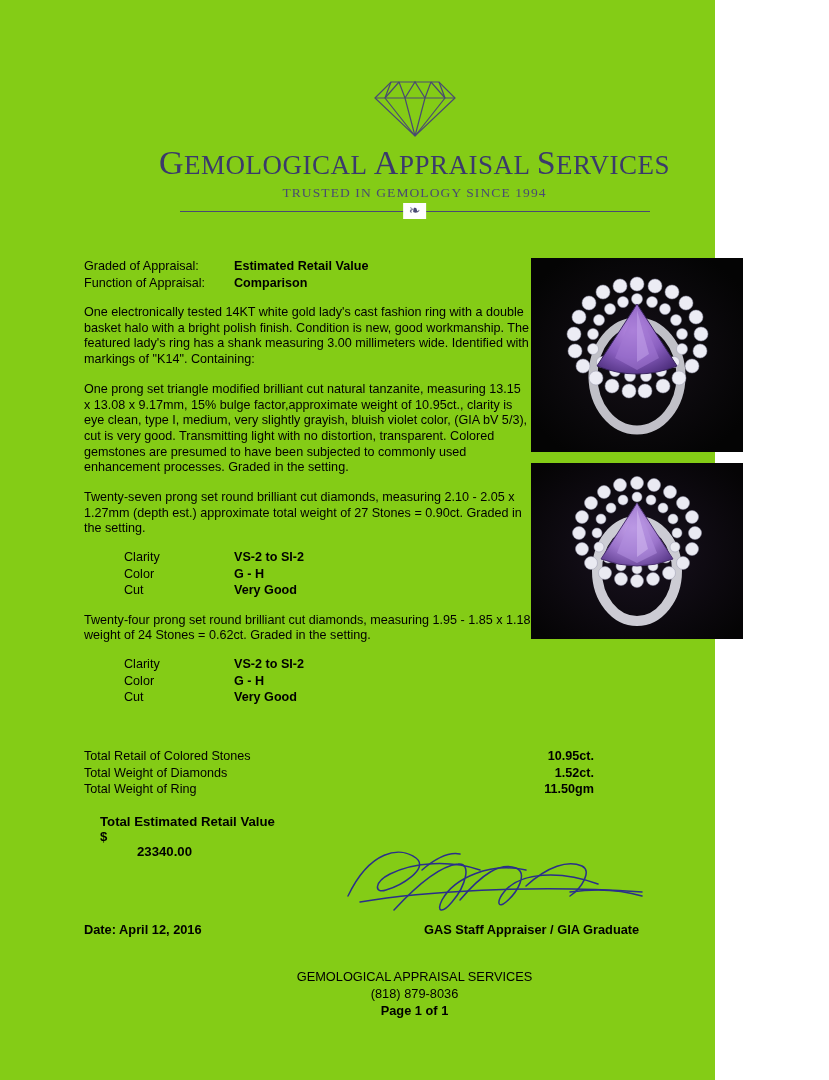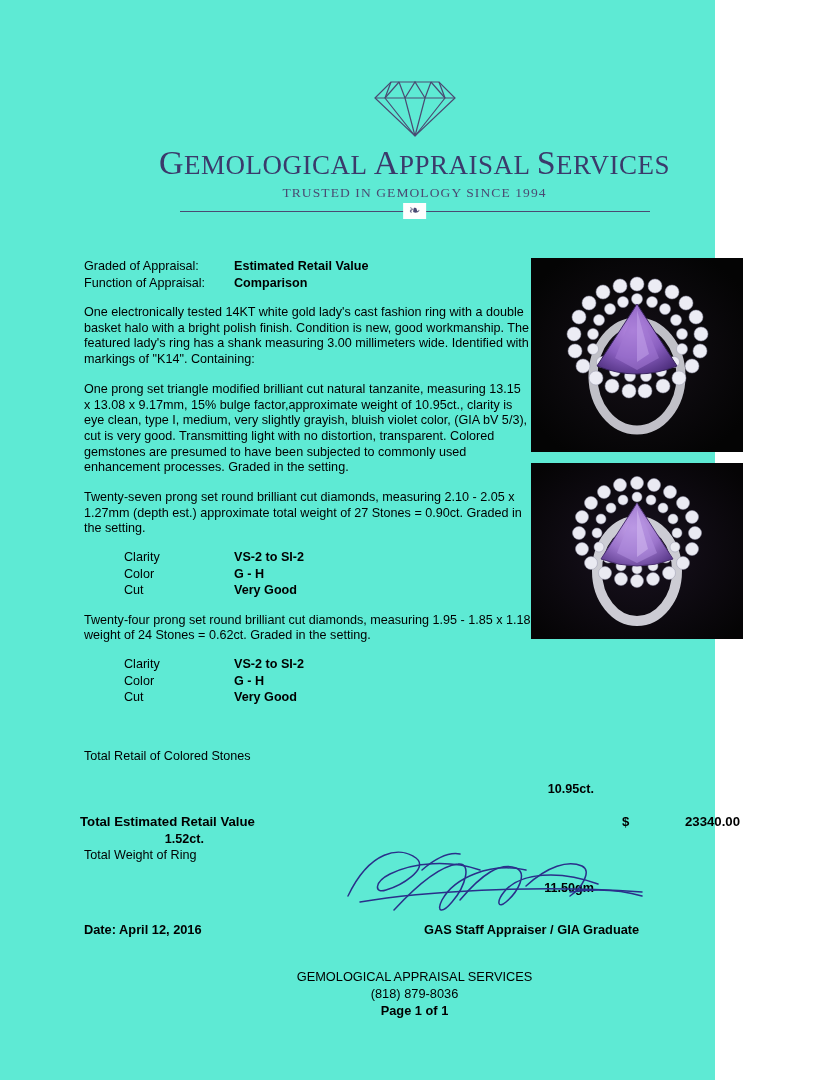--- a/index.html
+++ b/index.html
@@ -12,21 +12,21 @@
     height: 1080px;
     font-family: "Liberation Sans", sans-serif;
     color: #000000;
     position: relative;
     overflow: hidden;
   }
   .page {
     position: relative;
     width: 715px;
     height: 1080px;
-    background: #5eead4;
+    background: #84cc16;
   }
 
   
   .header {
     position: absolute;
     top: 78px;
     left: 0;
     width: 829px;
     text-align: center;
   }
@@ -137,30 +137,30 @@
     display: flex;
     line-height: 16.5px;
   }
   .totals-label {
     width: 390px;
   }
   .totals-value {
     font-weight: bold;
     width: 120px;
     text-align: right;
-    margin-top: 33px;
   }
   .grand {
     position: absolute;
     top: 814px;
-    left: 80px;
+    left: 100px;
     width: 660px;
     display: flex;
     font-weight: bold;
     font-size: 13.2px;
+    flex-direction: column;
   }
   .grand-label { flex: 1; }
   .grand-cur { width: 26px; text-align: left; }
   .grand-amt { width: 92px; text-align: right; }
 
   
   .photo {
     position: absolute;
     background: #050505;
     overflow: hidden;
@@ -282,20 +282,21 @@
       </div>
     </div>
   </div>
 
   <div class="totals">
     <div class="totals-row">
       <div class="totals-label">Total Retail of Colored Stones</div>
       <div class="totals-value">10.95ct.</div>
     </div>
     <div class="totals-row">
+      <div class="totals-label">Total Weight of Diamonds</div>
       <div class="totals-value">1.52ct.</div>
     </div>
     <div class="totals-row">
       <div class="totals-label">Total Weight of Ring</div>
       <div class="totals-value">11.50gm</div>
     </div>
   </div>
 
   <div class="grand">
     <div class="grand-label">Total Estimated Retail Value</div>

